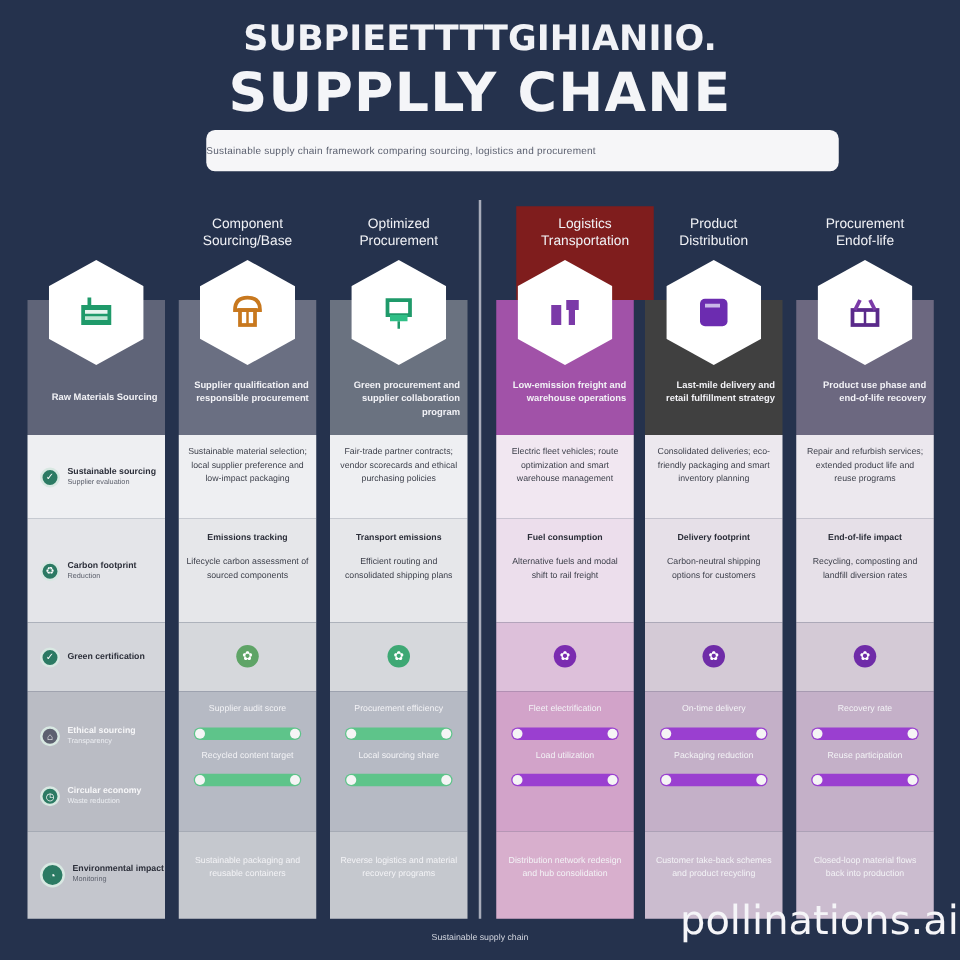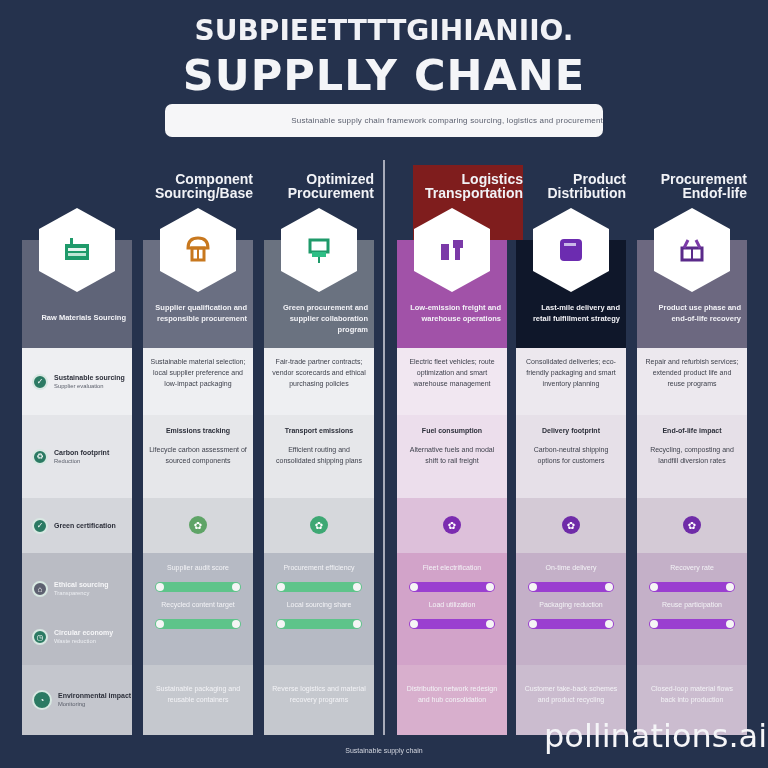--- a/index.html
+++ b/index.html
@@ -14,36 +14,36 @@
     position: absolute; top: 14px; left: 0; width: 768px; text-align: center;
     font-family: "DejaVu Sans", sans-serif; font-weight: bold; font-size: 28px;
     letter-spacing: 0px; color: #f1f2f6;
   }
   .title {
     position: absolute; top: 50px; left: 0; width: 768px; text-align: center;
     font-family: "DejaVu Sans", sans-serif; font-weight: bold; font-size: 43px;
     color: #f4f5f8; letter-spacing: 1px;
   }
   .subtitle-bar {
-    position: absolute; top: 104px; left: 165px; width: 438px; height: 33px;
-    background: #f6f6f8; border-radius: 7px; display: flex; align-items: center; justify-content: flex-end;
+    position: absolute; top: 104px; left: 165px; width: 506px; height: 33px;
+    background: #f6f6f8; border-radius: 7px; display: flex; align-items: center; justify-content: flex-start;
     color: #5a5f6e; font-size: 8px; letter-spacing: 0.2px;
   }
   .divider {
     position: absolute; top: 160px; left: 383px; width: 2px; height: 575px; background: #c9cbd6; opacity: 0.8;
   }
   .col {
     position: absolute; top: 240px; width: 110px; height: 495px;
   }
   .col .head {
     position: absolute; left: 0; top: 0; width: 100%; height: 108px;
   }
   .col-title {
-    position: absolute; top: 172px; text-align: right; width: 110px;
-    font-size: 14px; line-height: 14px; color: #f1f2f6; font-weight: bold;
+    position: absolute; top: 172px; text-align: center; width: 110px;
+    font-size: 11px; line-height: 14px; color: #f1f2f6; font-weight: normal;
   }
   .hex {
     position: absolute; top: 208px; width: 76px; height: 84px;
     clip-path: polygon(50% 0, 100% 25%, 100% 75%, 50% 100%, 0 75%, 0 25%);
     background: #fff; display: flex; align-items: center; justify-content: center;
   }
   .hex svg { width: 40px; height: 40px; }
   .head-desc {
     position: absolute; top: 62px; left: 6px; right: 6px; text-align: right;
     font-size: 7.5px; line-height: 11px; color: #f2f2f6; font-weight: bold;
@@ -252,21 +252,21 @@
       <rect x="21" y="10" width="10" height="8" fill="#7b3aa8"></rect>
       <rect x="23" y="18" width="5" height="12" fill="#7b3aa8"></rect>
     </svg>
 </div>
 
 <div class="col-title" style="left:516px;">
     <div>Product</div>
     <div>Distribution</div>
   </div>
 <div class="col" style="left:516px;">
-  <div class="head" style="background:#0f172a;">
+  <div class="head" style="background:#404040;">
       <div class="head-desc">Last-mile delivery and retail fulfillment strategy</div>
     </div>
   <div class="row r1" style="background:#ece8ee;">
       <div class="cell-text">Consolidated deliveries; eco-friendly packaging and smart inventory planning</div>
     </div>
   <div class="row r2" style="background:#e6e0e8;">
       <div class="cell-text bold">Delivery footprint</div>
       <div class="cell-text">Carbon-neutral shipping options for customers</div>
     </div>
   <div class="row r3" style="background:#d4cad6;">

